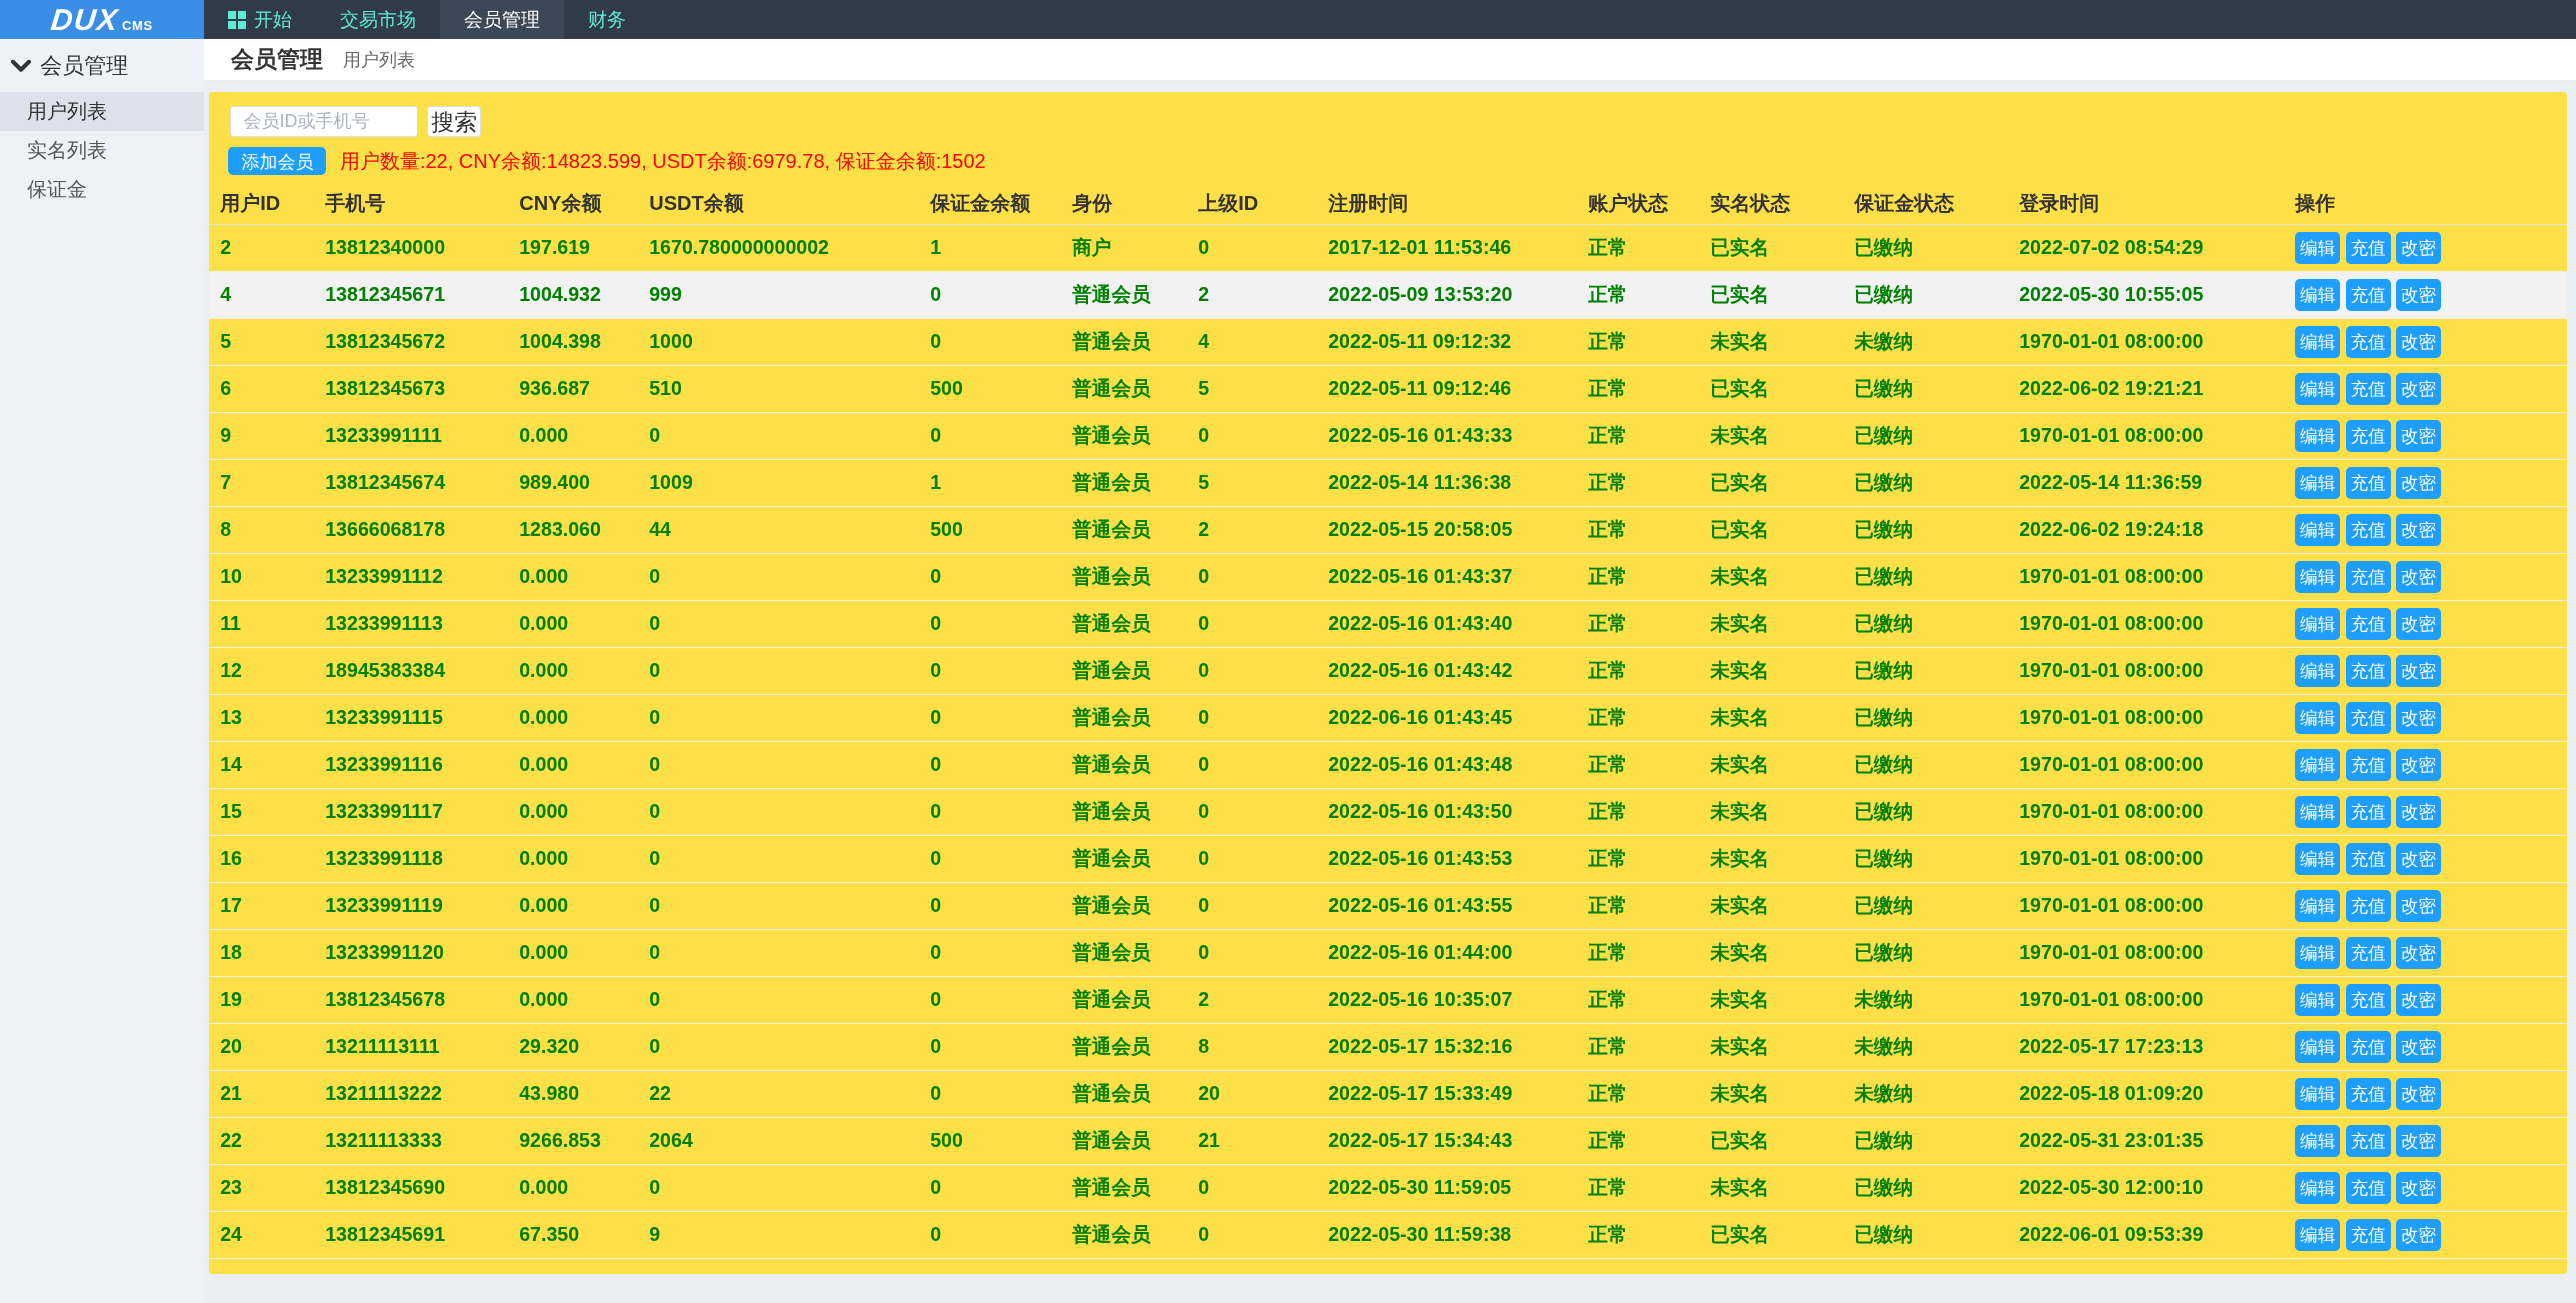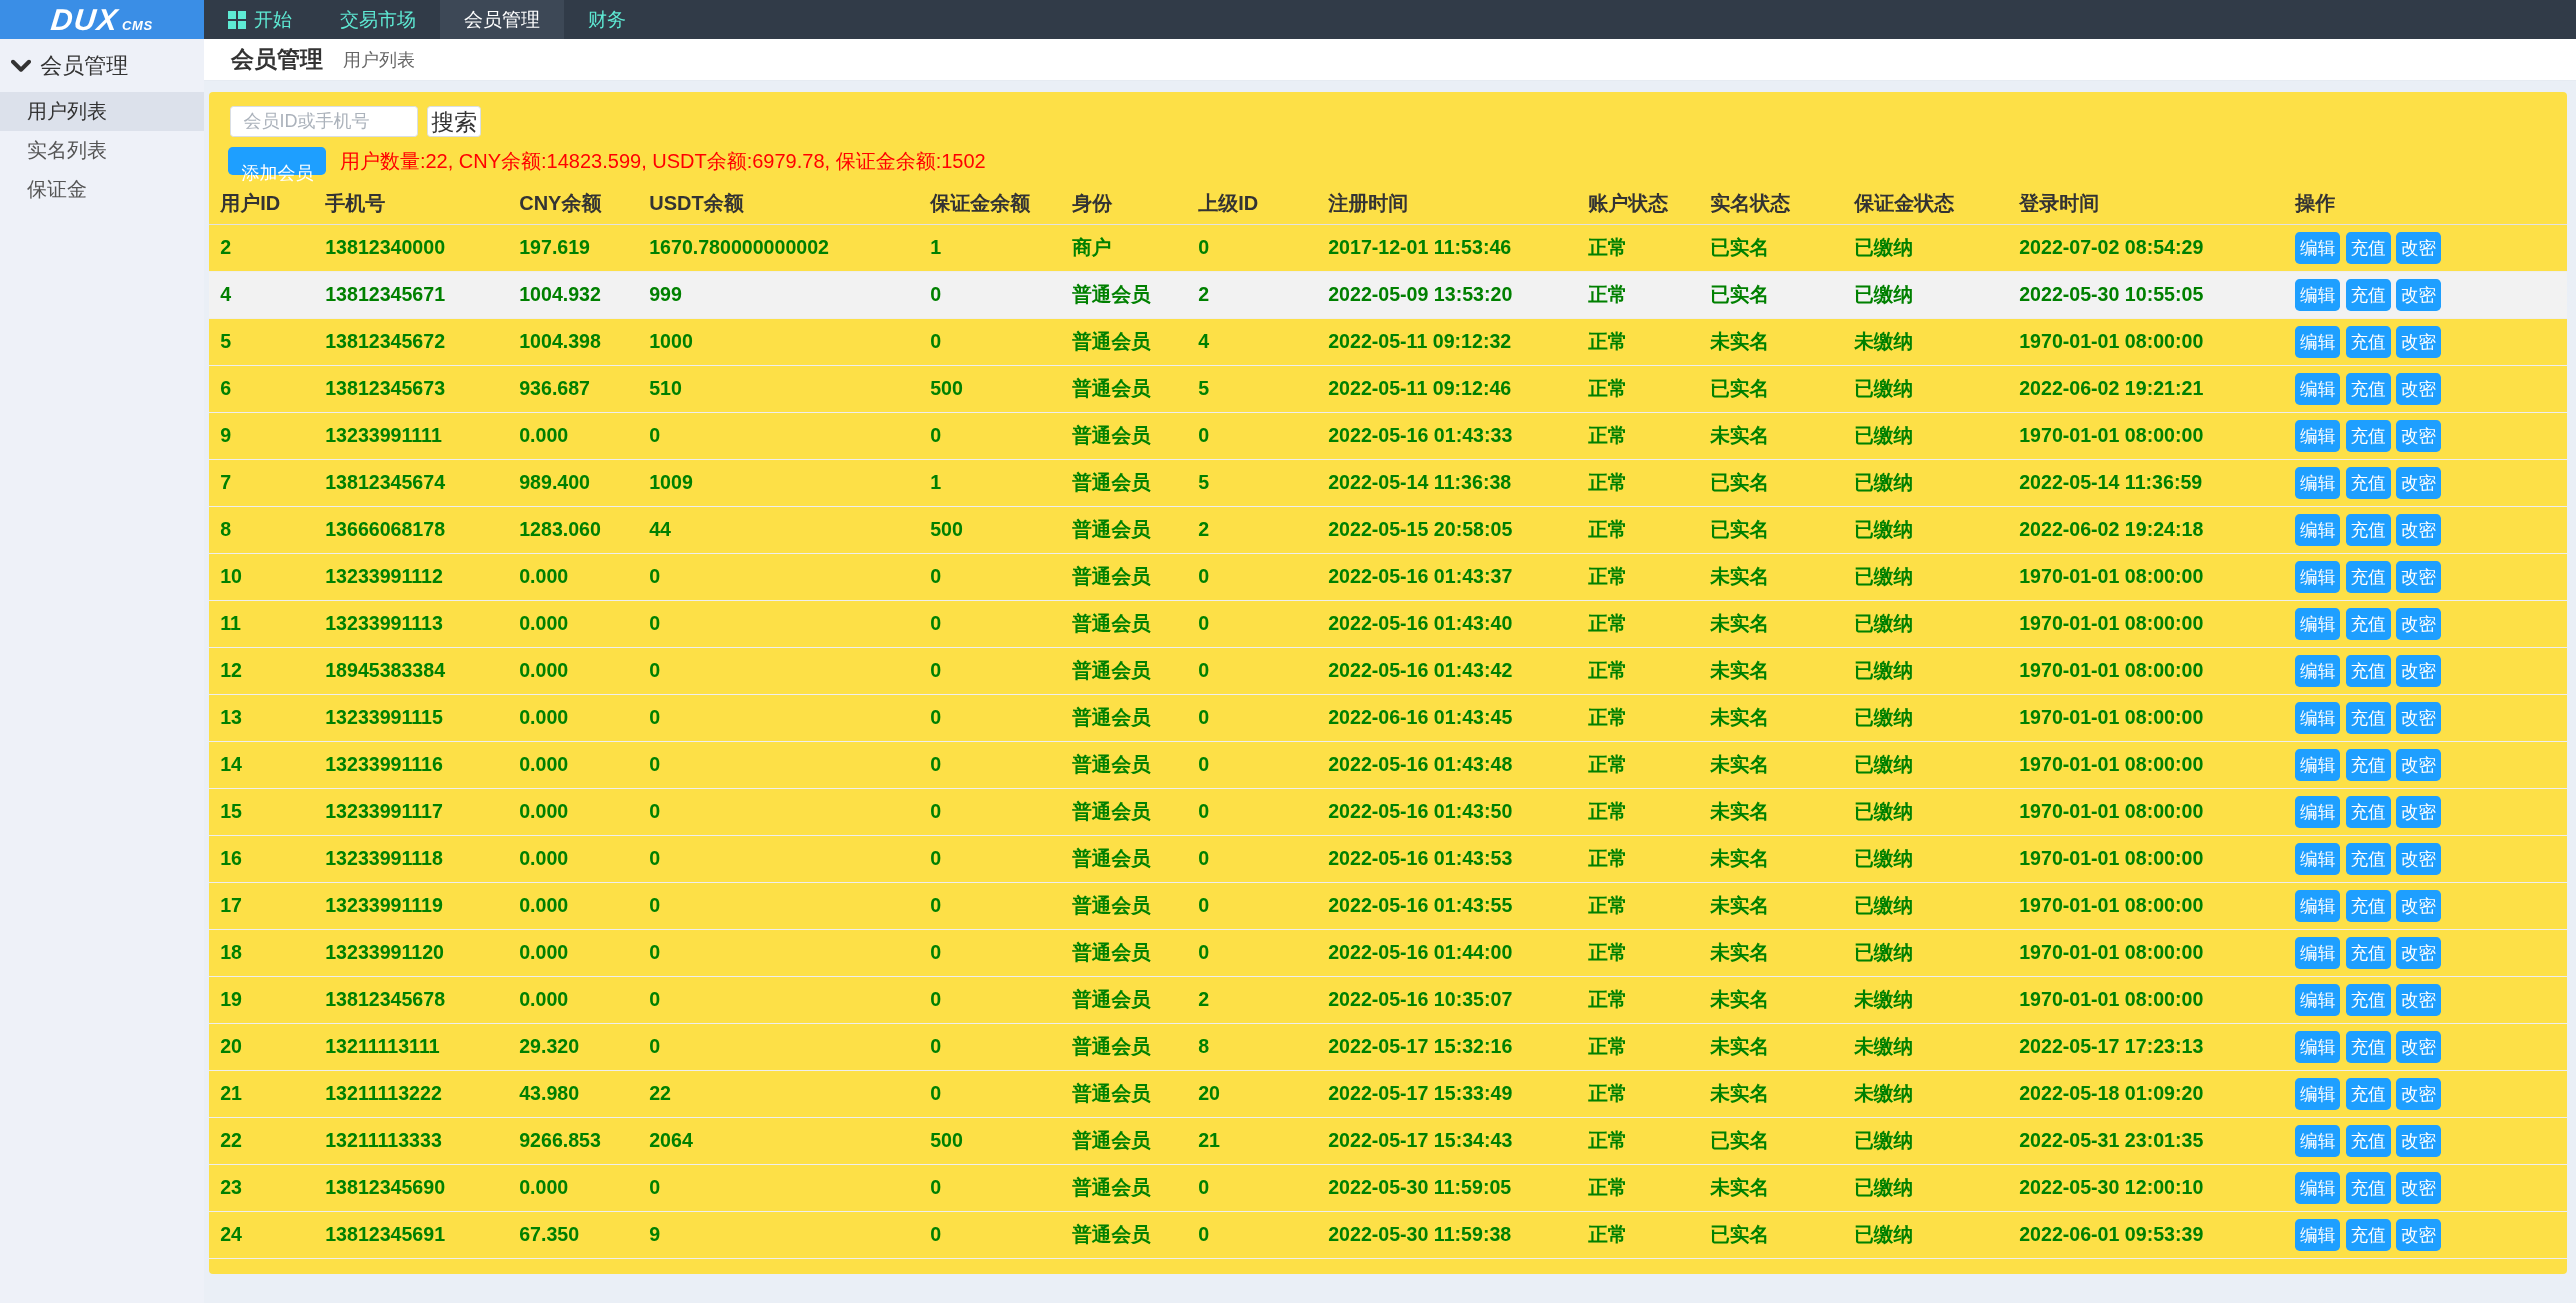--- a/index.html
+++ b/index.html
@@ -17,21 +17,21 @@
   }
   .logo {
     width: 204px; height: 39px; background: #3A8EE6; color: #fff;
     display: flex; align-items: center; justify-content: center;
   }
   .logo-main {
     font-size: 30px; font-weight: bold; font-style: italic;
     transform: skewX(-6deg); letter-spacing: 1.4px;
   }
   .logo-sub {
-    font-size: 13px; font-weight: bold; font-style: italic;
+    font-size: 13px; font-weight: bold; 
     margin-left: 3.4px; margin-top: 12px; letter-spacing: 0.7px;
   }
   .nav { display: flex; height: 39px; }
   .nav-item {
     display: flex; align-items: center; padding: 0 24px;
     font-size: 19px; color: #5eead4; cursor: pointer; height: 39px;
   }
   .nav-item.active { background: #3D4856; color: #FFFFFF; }
   .win-icon {
     display: inline-grid; grid-template-columns: 8px 8px;
@@ -71,21 +71,21 @@
     padding: 0 12px; font-size: 18px; color: #333; outline: none;
   }
   .search-input::placeholder { color: #ABB2BB; }
   .search-btn {
     margin-left: 8.8px; width: 54px; height: 31px; background: #fff;
     border: 0.7px solid #D9DEE4; border-radius: 3.4px; font-size: 23px; color: #333;
     cursor: pointer; font-family: inherit;
   }
   .toolbar-row { margin-top: 10.8px; padding-left: 19px; display: flex; align-items: center; }
   .add-btn {
-    height: 28px; padding: 14px 13px; background: #1E9FFF; color: #fff; border: none;
+    height: 28px; padding: 3px 13px; background: #1E9FFF; color: #fff; border: none;
     border-radius: 4.7px; font-size: 18px; cursor: pointer; font-family: inherit;
   }
   .summary { margin-left: 13.5px; font-size: 20px; color: #FF0000; }
   
   table { width: 100%; border-collapse: collapse; table-layout: fixed; margin-top: 8.8px; }
   th {
     text-align: left; font-size: 20px; font-weight: bold; color: #333;
     height: 40px; padding-left: 10.8px; border-bottom: 0.7px solid #E2E2E2;
     white-space: nowrap; overflow: hidden; margin-left: 20px;
   }

